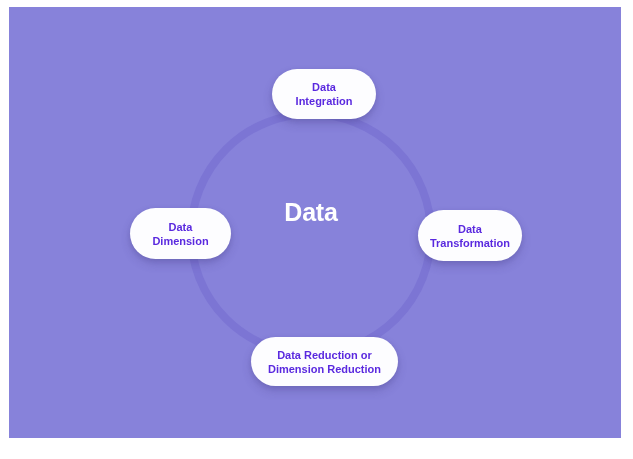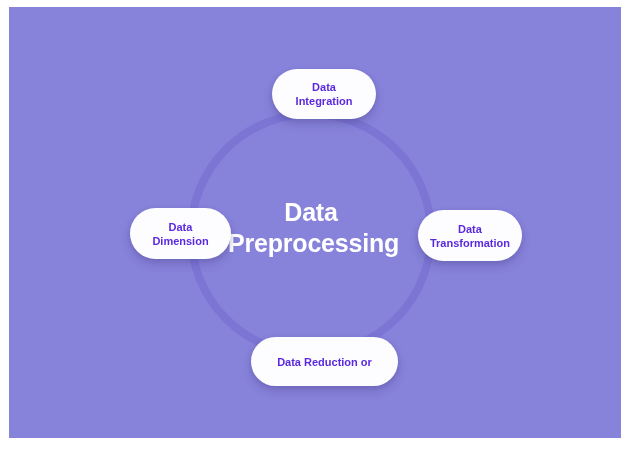--- a/index.html
+++ b/index.html
@@ -110,21 +110,20 @@
 <body>
 
 <div id="diagram-root" style="background: rgb(255, 255, 255);">
 
   <div id="canvas" style="background: rgb(135, 130, 218);">
 
     <div id="cycle-ring" style="border-color: rgb(124, 117, 212);"></div>
 
     <div id="center-title" style="color: rgb(255, 255, 255);">
       <span class="l1">Data</span>
-      <span class="l2">Preprocessing</span>
     </div>
 
     <div class="pill" id="pill-integration" style="background: rgb(253, 253, 255); color: rgb(90, 41, 223);">
       <div>
         <span class="pl1">Data</span>
         <span class="pl2">Integration</span>
       </div>
     </div>
 
     <div class="pill" id="pill-cleaning" style="background: rgb(253, 253, 255); color: rgb(90, 41, 223);">
@@ -137,17 +136,18 @@
     <div class="pill" id="pill-transformation" style="background: rgb(253, 253, 255); color: rgb(90, 41, 223);">
       <div>
         <span class="pl1">Data</span>
         <span class="pl2">Transformation</span>
       </div>
     </div>
 
     <div class="pill" id="pill-reduction" style="background: rgb(253, 253, 255); color: rgb(90, 41, 223);">
       <div>
         <span class="pl1">Data Reduction or</span>
+        <span class="pl2">Dimension Reduction</span>
       </div>
     </div>
 
   </div>
 </div>
 
 </body></html>

